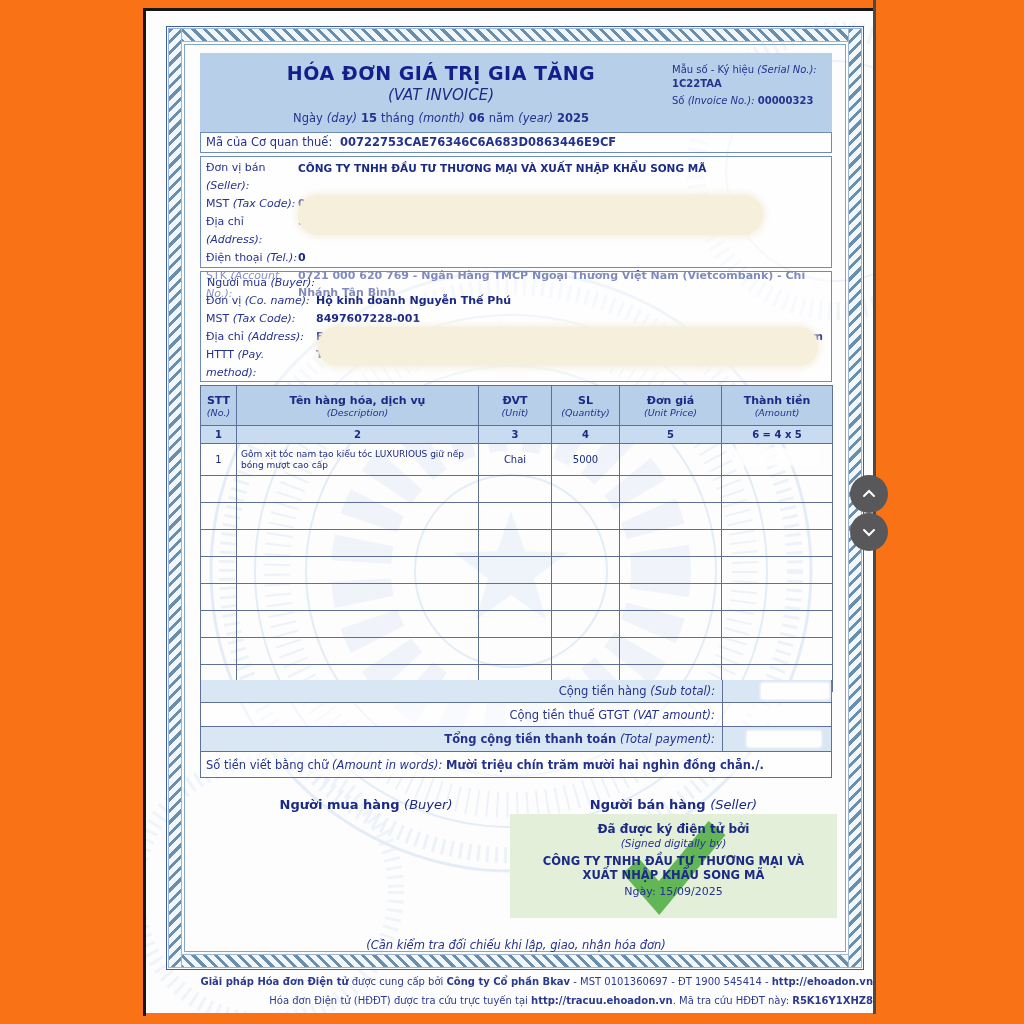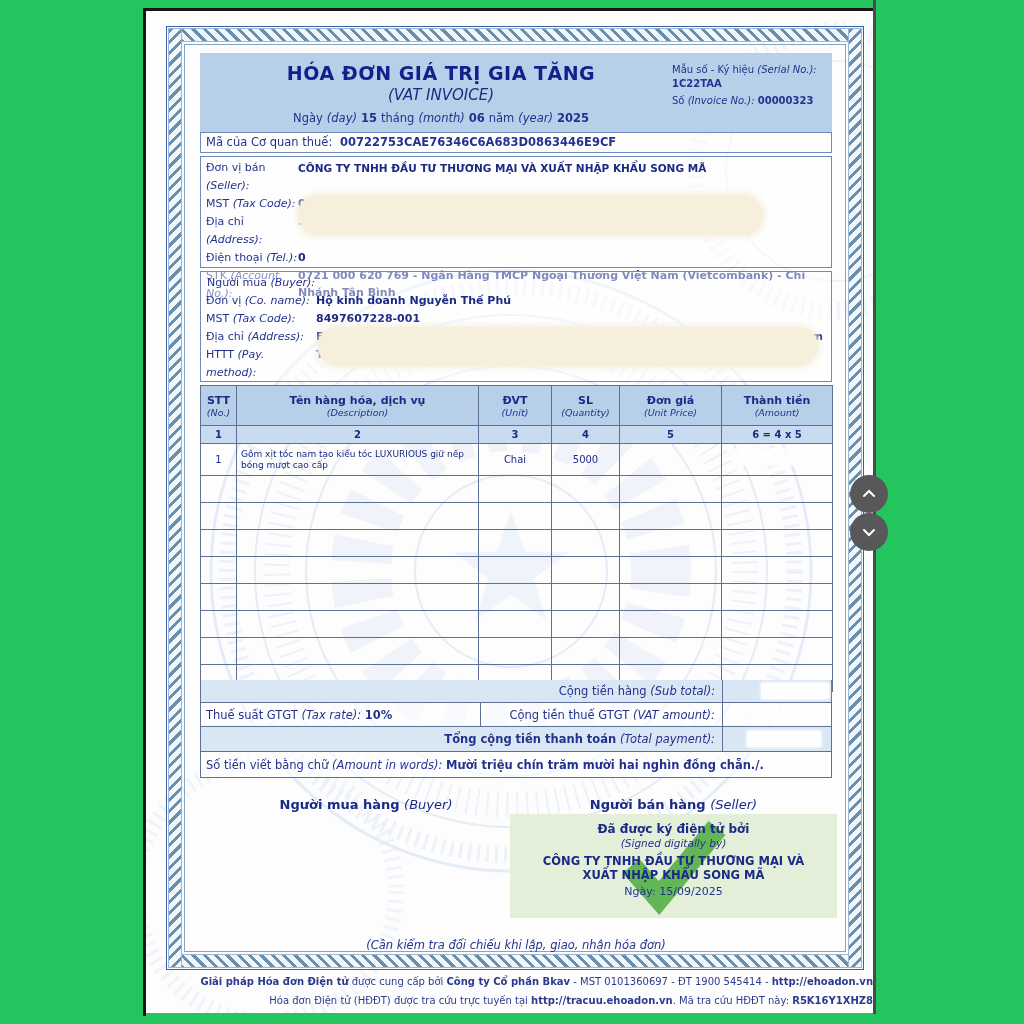--- a/index.html
+++ b/index.html
@@ -1,16 +1,16 @@
 <!DOCTYPE html>
 <html><head>
 <meta charset="utf-8">
 <style>
   html,body{margin:0;padding:0;background:#ffffff;}
-  #page{position:relative;width:1024px;height:1024px;background:#22c55e;overflow:hidden;
+  #page{position:relative;width:1024px;height:1024px;background:#f97316;overflow:hidden;
         font-family:"DejaVu Sans","Liberation Sans",sans-serif;color:#24328f;}
   .abs{position:absolute;}
   .paper{background:#fdfdfe;}
   i.en{font-style:italic;font-weight:normal;}
   .sp{margin-right:4px;}
   
   .chain{background:repeating-linear-gradient(45deg,#6a8fac 0 3px,#f2f7fb 3px 8px);border:1px solid #9db6d2;box-sizing:border-box;}
   .chain.v{background:repeating-linear-gradient(135deg,#6a8fac 0 3px,#f2f7fb 3px 8px);}
   .frame-line{border:1px solid #3f5ea8;box-sizing:border-box;}
   .frame-line.inner{border-color:#82a6c6;}
@@ -277,23 +277,20 @@
         </table>
     </div>
 
     <div class="trow" style="top:669px;height:23px;background:#d9e6f3;">
       <div class="tlabel"><span>Cộng tiền hàng</span>&nbsp;<i class="en">(Sub total):</i></div>
       <div class="amount">
           <span class="wblob" style="left:38px;top:3px;width:68px;height:16px;"></span>
         </div>
     </div>
     <div class="trow" style="top:692px;height:24px;background:rgba(255,255,255,0.55);">
-      <div class="abs" style="left:0;top:0;bottom:0;width:280px;border-right:1px solid #5e7097;display:flex;align-items:center;padding-left:5px;box-sizing:border-box;">
-        <span>Thuế suất GTGT</span>&nbsp;<i class="en">(Tax rate):</i>&nbsp;<b>10%</b>
-      </div>
       <div class="tlabel"><span>Cộng tiền thuế GTGT</span>&nbsp;<i class="en">(VAT amount):</i></div>
       <div class="amount">
           <span class="wblob" style="left:30px;top:4px;width:68px;height:16px;"></span>
         </div>
     </div>
     <div class="trow" style="top:716px;height:25px;background:#d9e6f3;">
       <div class="tlabel"><span style="font-weight:bold;">Tổng cộng tiền thanh toán</span>&nbsp;<i class="en">(Total payment):</i></div>
       <div class="amount">
           <span class="wblob" style="left:24px;top:4px;width:74px;height:16px;"></span>
         </div>

